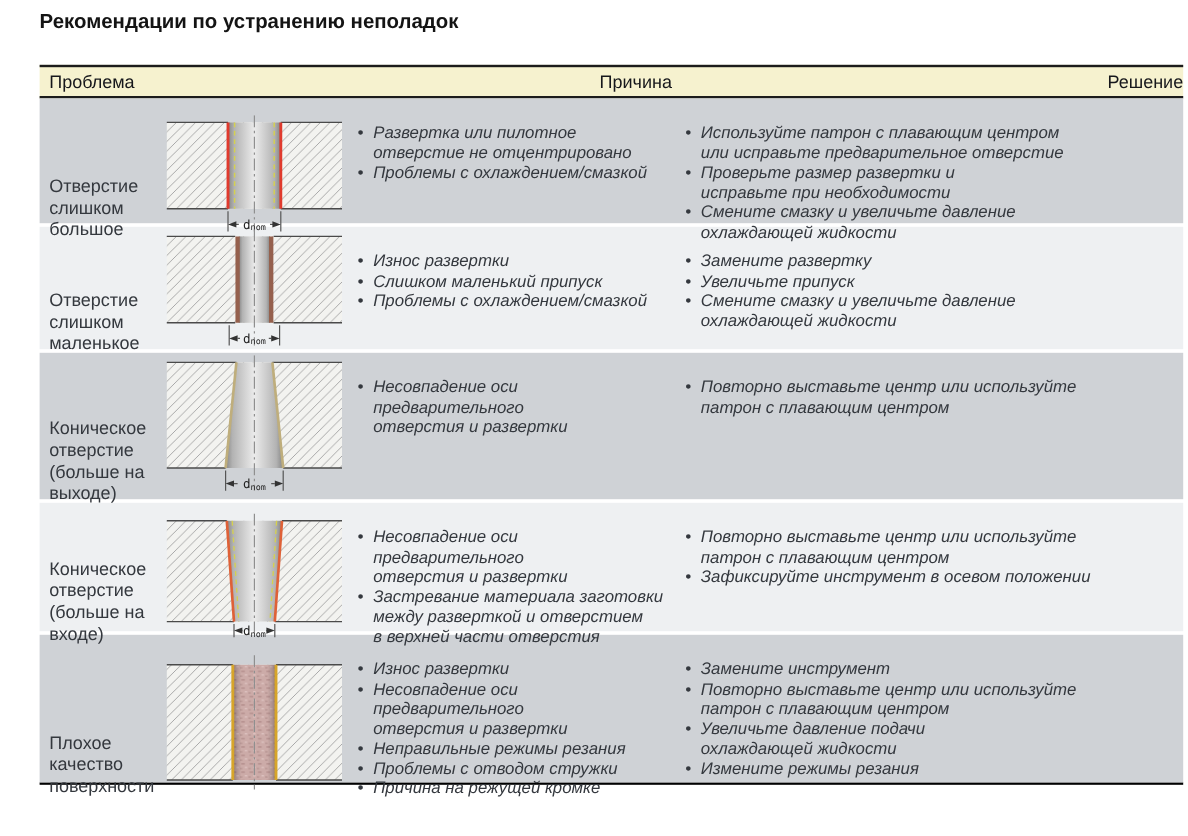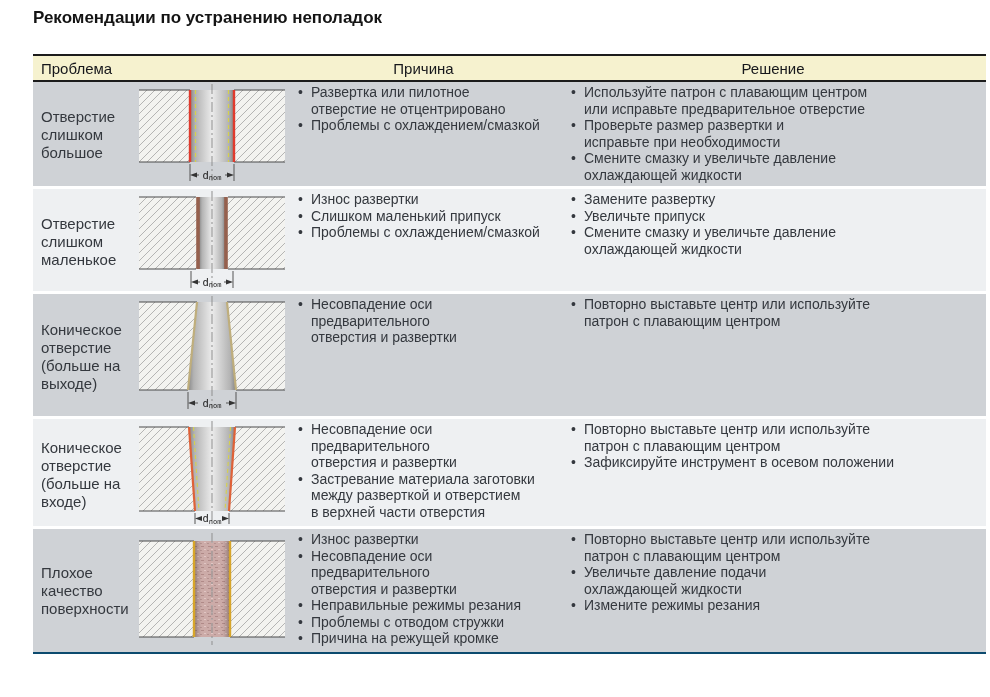--- a/index.html
+++ b/index.html
@@ -1,34 +1,34 @@
 <!DOCTYPE html>
 <html><head>
 <meta charset="utf-8">
 <style>
   html,body{margin:0;padding:0;background:#ffffff;}
   .page{width:990px;height:697px;background:#ffffff;overflow:hidden;position:relative;
         font-family:"Liberation Sans",sans-serif;border-radius:25px;}
   .page-title{margin:8px 0 0 33px;font-size:17px;font-weight:bold;color:#141414;}
-  .tbl{margin:26px 0 0 33px;width:953px;border-bottom:2px solid #0c4a6e;}
+  .tbl{margin:26px 0 0 33px;width:953px;border-bottom:2px solid #000000;}
   .thead{display:grid;grid-template-columns:254px 273px 426px;background:#f6f2cf;
          border-top:2px solid #1c1c1c;border-bottom:2px solid #1c1c1c;height:24px;
          align-items:center;font-size:15px;color:#16171b;}
   .th-problem{padding-left:8px;}
-  .th-cause,.th-solution{text-align:center;}
+  .th-cause,.th-solution{text-align:right;}
   .row{display:grid;grid-template-columns:254px 273px 426px;margin-bottom:3px;}
   .row:last-child{margin-bottom:0;}
   .row-dark{background:#cfd2d6;}
   .row-light{background:#eef0f2;}
   .r1{height:104px;} .r2{height:102px;} .r3{height:122px;} .r4{height:107px;} .r5{height:123px;}
-  .cell-problem{display:flex;}
+  .cell-problem{display:flex;align-items:flex-end;}
   .problem-text{width:104px;box-sizing:border-box;padding-left:8px;display:flex;align-items:center;
         font-size:15px;line-height:18px;color:#34383e;white-space:pre-line;}
   .diagram{width:150px;padding-top:2px;}
-  .cell ul{margin:0;padding:2px 0 0 10px;list-style:none;}
+  .cell ul{margin:0;padding:20px 0 0 10px;list-style:none;font-style:italic;}
   .cell li{position:relative;padding-left:14px;font-size:14px;line-height:16.5px;
         color:#34383e;white-space:pre-line;}
   .cell li::before{content:"\2022";position:absolute;left:1px;}
   
   .edge{stroke:#4a4a4a;stroke-width:1.2;}
   .cl{stroke:#8f8f8f;stroke-width:1;stroke-dasharray:10 3 2 3;fill:none;}
   .dim{stroke:#555555;stroke-width:1;}
   .dimtext{font-family:"DejaVu Sans Mono",monospace;font-size:10.5px;fill:#222222;}
   .dimsub{font-size:7px;}
   .ah{fill:#333333;}
@@ -281,20 +281,21 @@
           <li>Несовпадение оси
 предварительного
 отверстия и развертки</li>
           <li>Неправильные режимы резания</li>
           <li>Проблемы с отводом стружки</li>
           <li>Причина на режущей кромке</li>
         </ul>
       </div>
       <div class="cell">
         <ul>
+          <li>Замените инструмент</li>
           <li>Повторно выставьте центр или используйте
 патрон с плавающим центром</li>
           <li>Увеличьте давление подачи
 охлаждающей жидкости</li>
           <li>Измените режимы резания</li>
         </ul>
       </div>
     </div>
 
   </div>

